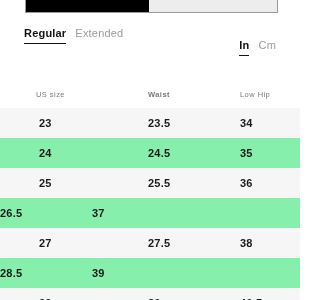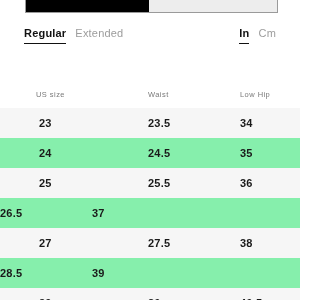--- a/index.html
+++ b/index.html
@@ -53,21 +53,21 @@
     position: absolute;
     left: 24px;
     top: 0;
     display: flex;
     align-items: flex-start;
     gap: 9px;
   }
   .unit-tabs {
     position: absolute;
     right: 24px;
-    top: 0;
+    top: 12px;
     display: flex;
     align-items: baseline;
     gap: 9px;
   }
   .tab {
     font-size: 11px;
     line-height: 14px;
     color: #9c9c9c;
     letter-spacing: .2px;
     white-space: nowrap;
@@ -113,21 +113,21 @@
     letter-spacing: .45px;
   }
   .row .cell.value {
     font-size: 11px;
     font-weight: bold;
     color: #1a1a1a;
     letter-spacing: .2px;
   }
 
   .c0 { width: 148px; padding-left: 36px; box-sizing: border-box; }
-  .c1 { width: 92px;  box-sizing: border-box; }
+  .c1 { width: 92px;  box-sizing: border-box; font-weight: bold; }
   .c2 { width: 60px;  box-sizing: border-box; }
   .row .c0.value { padding-left: 39px; }
 </style>
 </head>
 <body>
 
 <div class="screen">
 
   <div class="progressbar-wrap" style="background: rgb(237, 237, 237);">
     <div class="progressbar-fill" style="width: 49%; background: rgb(0, 0, 0);"></div>

